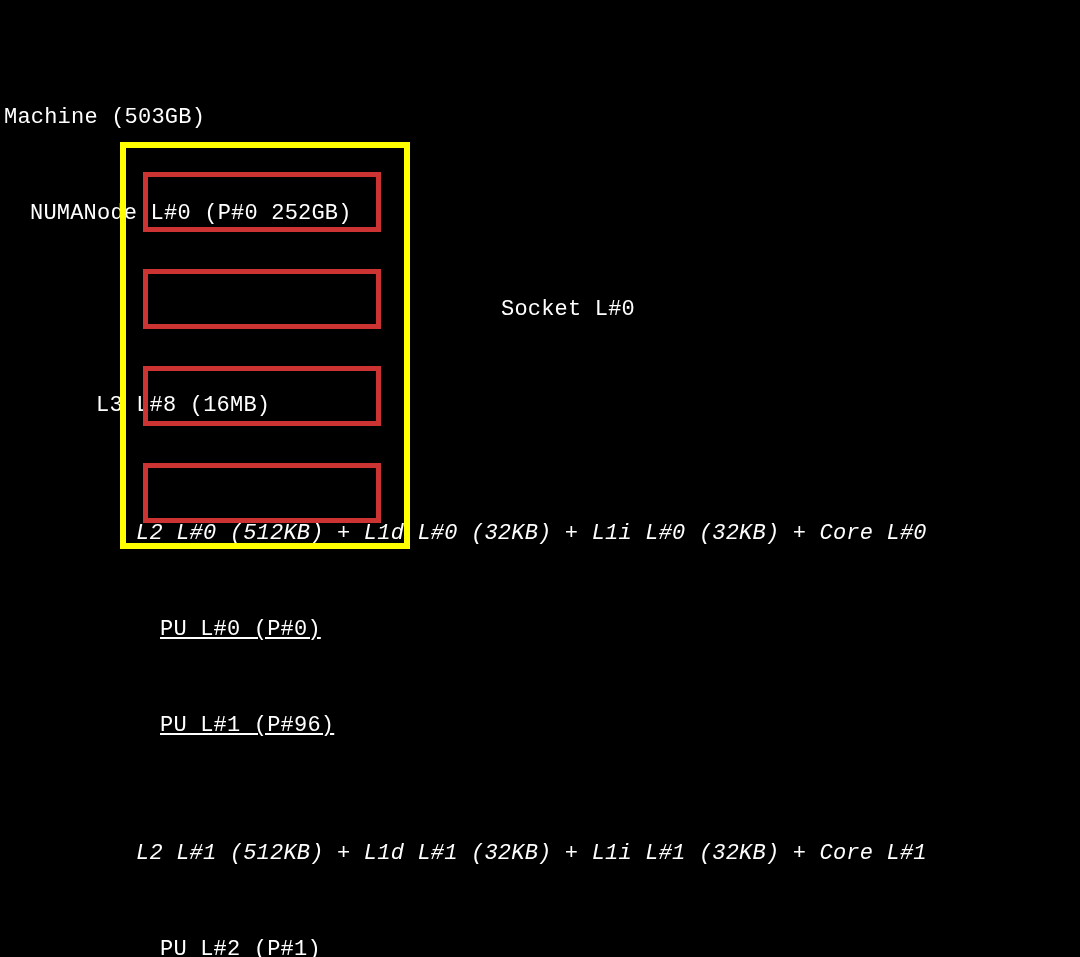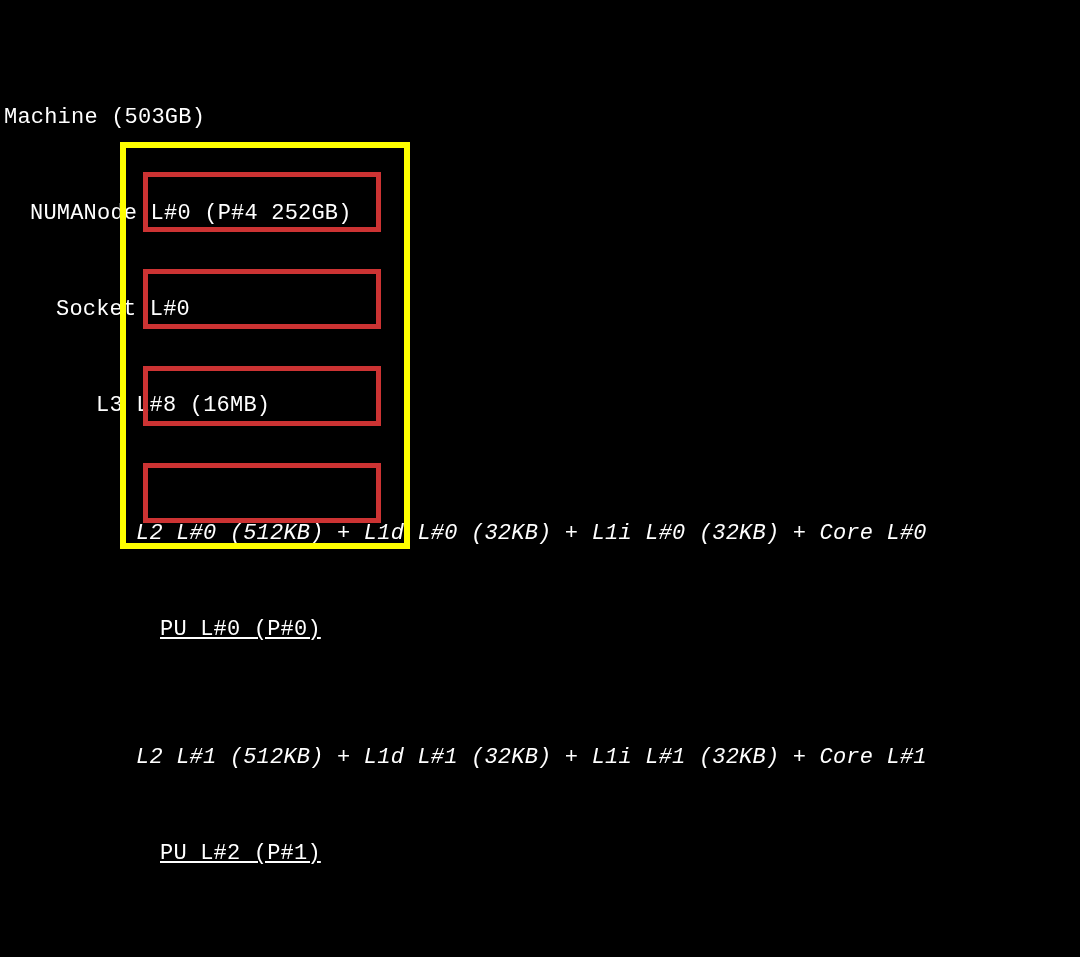--- a/index.html
+++ b/index.html
@@ -20,21 +20,21 @@
     padding-top: 6px;
     padding-left: 4px;
     white-space: pre;
   }
   .line {
     white-space: pre;
   }
   
   .i0 { padding-left: 0px; }
   .i1 { padding-left: 26px; }
-  .i2 { padding-left: 52px; }
+  .i2 { padding-left: 52px; text-align: center; }
   .i3 { padding-left: 92px; }
   .i4 { padding-left: 132px; font-style: italic; }
   .i5 { padding-left: 156px; text-decoration: underline; }
 
   
   .yellow-box {
     position: absolute;
     border: 6px solid #ffff00;
     background: transparent;
     box-sizing: border-box;
@@ -47,26 +47,27 @@
     box-sizing: border-box;
     pointer-events: none;
   }
 </style>
 </head>
 <body>
 
 <div class="container">
 
   <div class="line i0">Machine (503GB)</div>
-  <div class="line i1">NUMANode L#0 (P#4 252GB)</div>
+  <div class="line i1">NUMANode L#0 (P#0 252GB)</div>
   <div class="line i2">Socket L#0</div>
   <div class="line i3">L3 L#8 (16MB)</div>
 
   <div class="line i4">L2 L#0 (512KB) + L1d L#0 (32KB) + L1i L#0 (32KB) + Core L#0</div>
   <div class="line i5">PU L#0 (P#0)</div>
+  <div class="line i5">PU L#1 (P#96)</div>
 
   <div class="line i4">L2 L#1 (512KB) + L1d L#1 (32KB) + L1i L#1 (32KB) + Core L#1</div>
   <div class="line i5">PU L#2 (P#1)</div>
   
 
   
   
   
 
   

